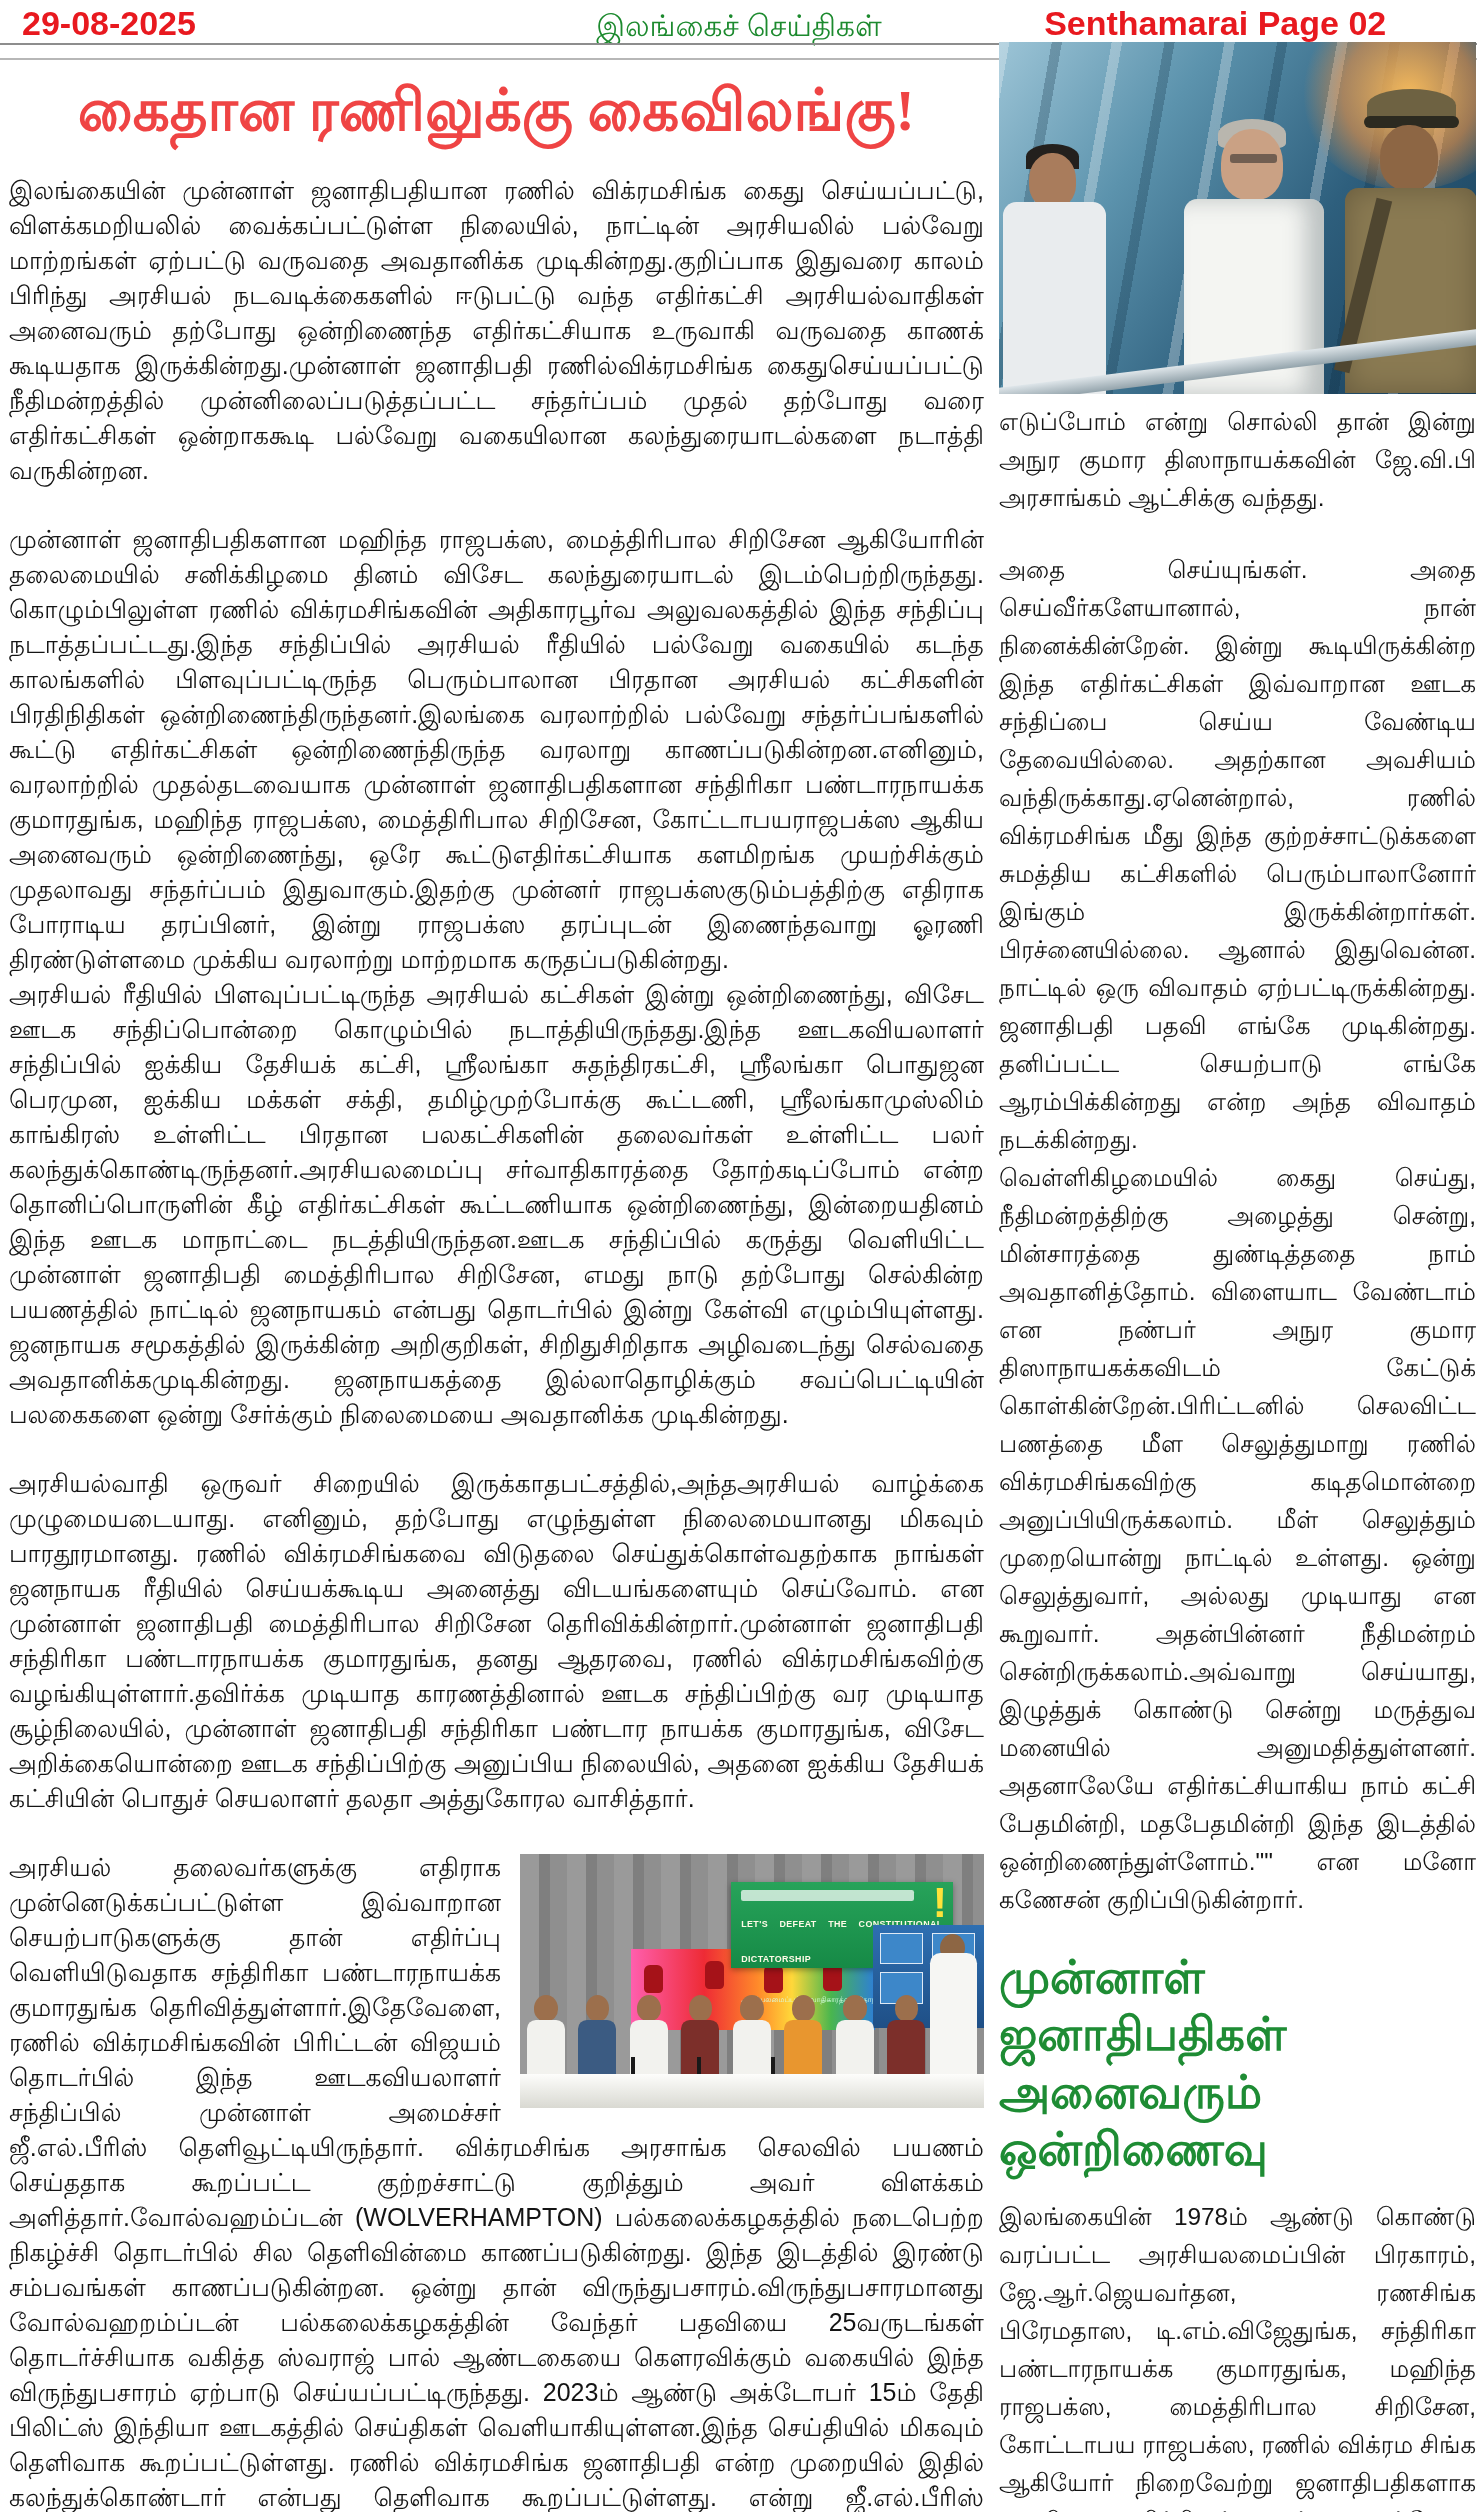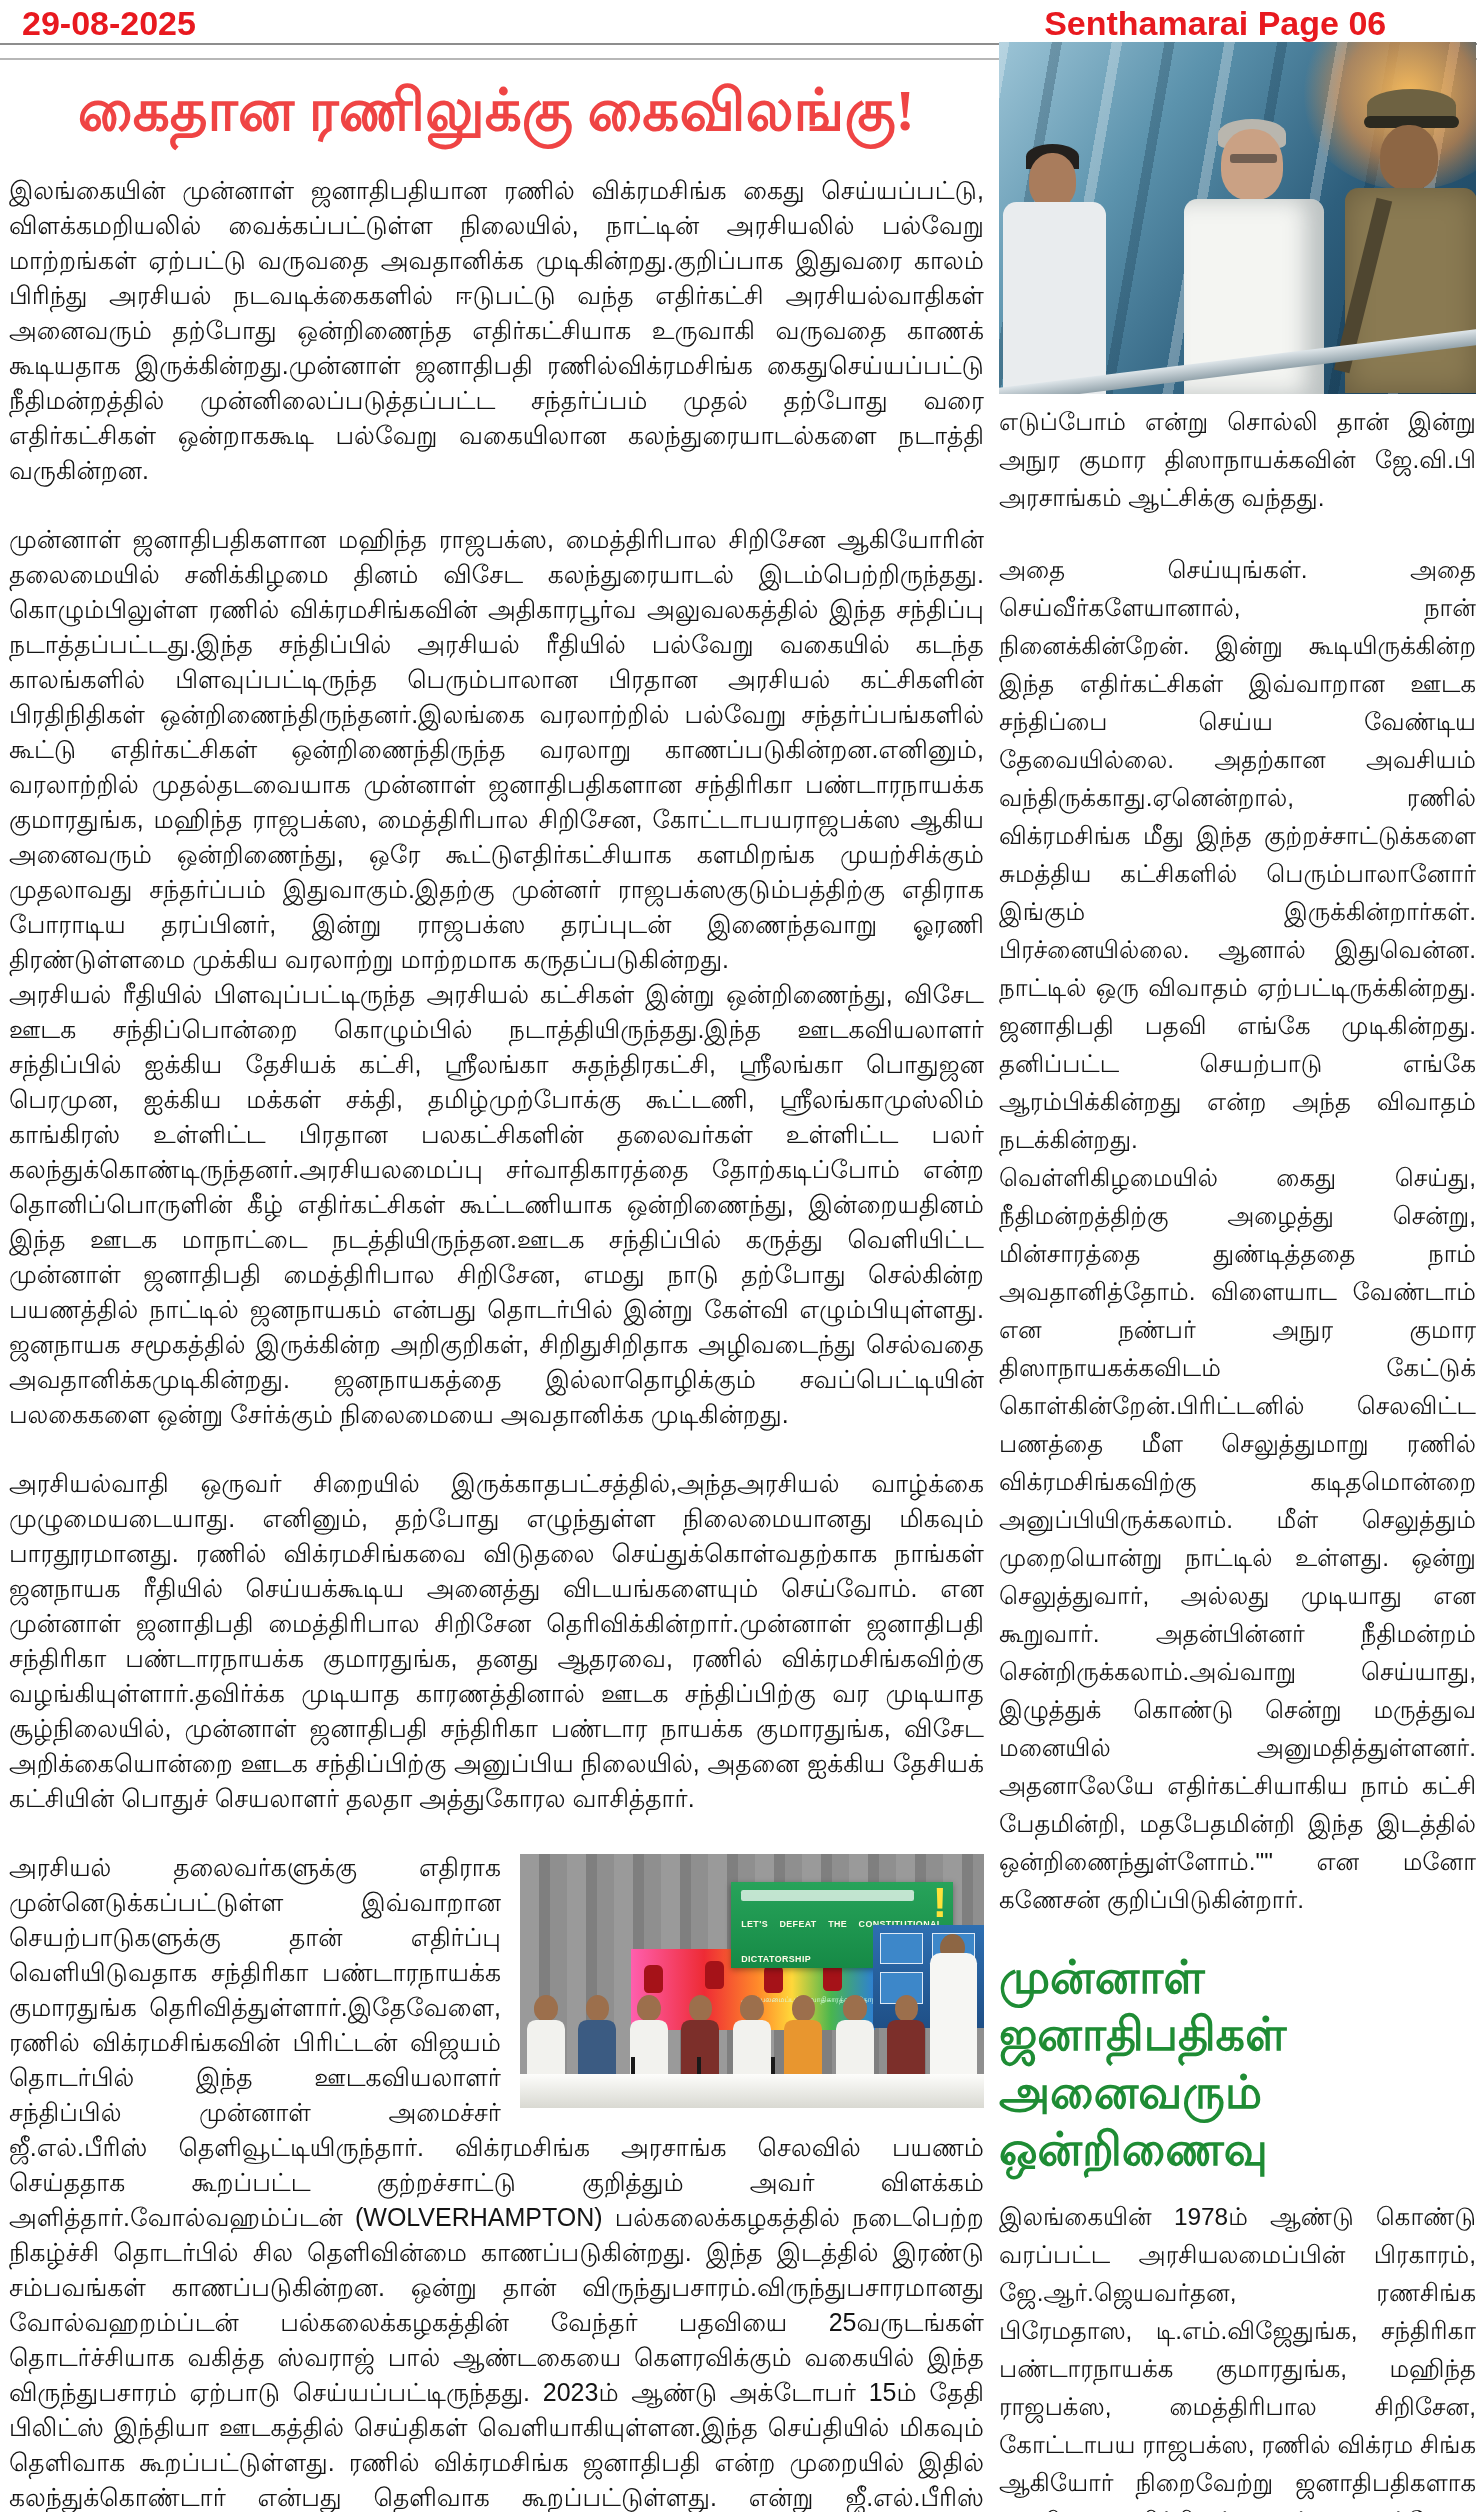--- a/index.html
+++ b/index.html
@@ -99,21 +99,22 @@
 
   .clearfix::after{content:"";display:block;clear:both;}
 </style>
 </head>
 <body>
 
 <div class="page">
 
   <div class="masthead">
     <div class="m-date">29-08-2025</div>
-    <div class="m-brand">Senthamarai  Page 06</div>
+    <div class="m-center">இலங்கைச் செய்திகள்</div>
+    <div class="m-brand">Senthamarai  Page 02</div>
   </div>
   <div class="rule1"></div>
   <div class="rule2"></div>
 
   <div class="col-left">
     <div class="headline">கைதான ரணிலுக்கு கைவிலங்கு!</div>
 
     <p class="para">இலங்கையின் முன்னாள் ஜனாதிபதியான ரணில் விக்ரமசிங்க கைது செய்யப்பட்டு, விளக்கமறியலில் வைக்கப்பட்டுள்ள நிலையில், நாட்டின் அரசியலில் பல்வேறு மாற்றங்கள் ஏற்பட்டு வருவதை அவதானிக்க முடிகின்றது.குறிப்பாக இதுவரை காலம் பிரிந்து அரசியல் நடவடிக்கைகளில் ஈடுபட்டு வந்த எதிர்கட்சி அரசியல்வாதிகள் அனைவரும் தற்போது ஒன்றிணைந்த எதிர்கட்சியாக உருவாகி வருவதை காணக் கூடியதாக இருக்கின்றது.முன்னாள் ஜனாதிபதி ரணில்விக்ரமசிங்க கைதுசெய்யப்பட்டு நீதிமன்றத்தில் முன்னிலைப்படுத்தப்பட்ட சந்தர்ப்பம் முதல் தற்போது வரை எதிர்கட்சிகள் ஒன்றாககூடி பல்வேறு வகையிலான கலந்துரையாடல்களை நடாத்தி வருகின்றன.</p>
     <p class="para gap">முன்னாள் ஜனாதிபதிகளான மஹிந்த ராஜபக்ஸ, மைத்திரிபால சிறிசேன ஆகியோரின் தலைமையில் சனிக்கிழமை தினம் விசேட கலந்துரையாடல் இடம்பெற்றிருந்தது. கொழும்பிலுள்ள ரணில் விக்ரமசிங்கவின் அதிகாரபூர்வ அலுவலகத்தில் இந்த சந்திப்பு நடாத்தப்பட்டது.இந்த சந்திப்பில் அரசியல் ரீதியில் பல்வேறு வகையில் கடந்த காலங்களில் பிளவுப்பட்டிருந்த பெரும்பாலான பிரதான அரசியல் கட்சிகளின் பிரதிநிதிகள் ஒன்றிணைந்திருந்தனர்.இலங்கை வரலாற்றில் பல்வேறு சந்தர்ப்பங்களில் கூட்டு எதிர்கட்சிகள் ஒன்றிணைந்திருந்த வரலாறு காணப்படுகின்றன.எனினும், வரலாற்றில் முதல்தடவையாக முன்னாள் ஜனாதிபதிகளான சந்திரிகா பண்டாரநாயக்க குமாரதுங்க, மஹிந்த ராஜபக்ஸ, மைத்திரிபால சிறிசேன, கோட்டாபயராஜபக்ஸ ஆகிய அனைவரும் ஒன்றிணைந்து, ஒரே கூட்டுஎதிர்கட்சியாக களமிறங்க முயற்சிக்கும் முதலாவது சந்தர்ப்பம் இதுவாகும்.இதற்கு முன்னர் ராஜபக்ஸகுடும்பத்திற்கு எதிராக போராடிய தரப்பினர், இன்று ராஜபக்ஸ தரப்புடன் இணைந்தவாறு ஓரணி திரண்டுள்ளமை முக்கிய வரலாற்று மாற்றமாக கருதப்படுகின்றது.</p>
 

